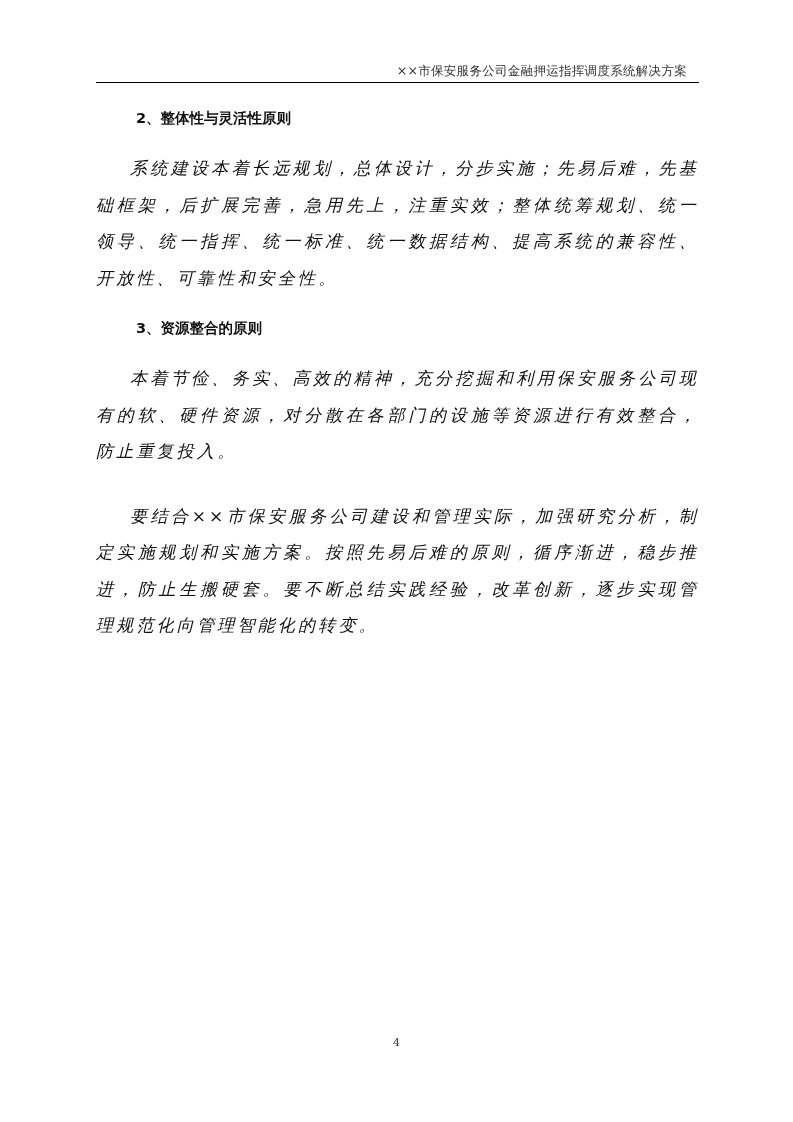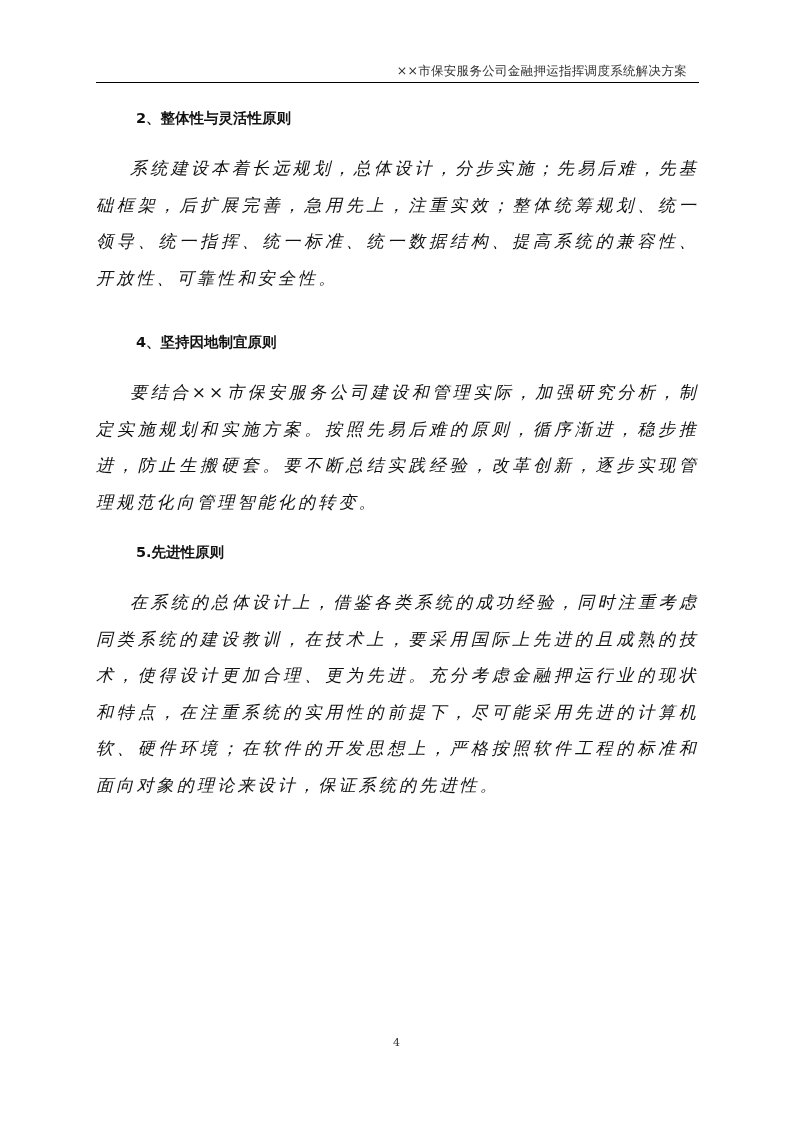--- a/index.html
+++ b/index.html
@@ -25,27 +25,26 @@
   <span class="header-title">××市保安服务公司金融押运指挥调度系统解决方案</span>
 </div>
 
 <div class="content">
   <section>
     <h3 class="heading">2、整体性与灵活性原则</h3>
     <div class="spacer"></div>
     <p class="para">系统建设本着长远规划，总体设计，分步实施；先易后难，先基础框架，后扩展完善，急用先上，注重实效；整体统筹规划、统一领导、统一指挥、统一标准、统一数据结构、提高系统的兼容性、开放性、可靠性和安全性。</p>
   </section>
   <div class="spacer"></div>
+  <section>
+    <h3 class="heading">3、资源整合的原则</h3>
+    <div class="spacer"></div>
+    <p class="para">本着节俭、务实、高效的精神，充分挖掘和利用保安服务公司现有的软、硬件资源，对分散在各部门的设施等资源进行有效整合，防止重复投入。</p>
+  </section>
   <div class="spacer"></div>
   <section>
-    <h3 class="heading">4、坚持因地制宜原则</h3>
     <div class="spacer"></div>
     <p class="para">要结合××市保安服务公司建设和管理实际，加强研究分析，制定实施规划和实施方案。按照先易后难的原则，循序渐进，稳步推进，防止生搬硬套。要不断总结实践经验，改革创新，逐步实现管理规范化向管理智能化的转变。</p>
   </section>
   <div class="spacer"></div>
-  <section>
-    <h3 class="heading">5.先进性原则</h3>
-    <div class="spacer"></div>
-    <p class="para">在系统的总体设计上，借鉴各类系统的成功经验，同时注重考虑同类系统的建设教训，在技术上，要采用国际上先进的且成熟的技术，使得设计更加合理、更为先进。充分考虑金融押运行业的现状和特点，在注重系统的实用性的前提下，尽可能采用先进的计算机软、硬件环境；在软件的开发思想上，严格按照软件工程的标准和面向对象的理论来设计，保证系统的先进性。</p>
-  </section>
 </div>
 
 <div class="page-number">4</div>
 
 </body></html>

